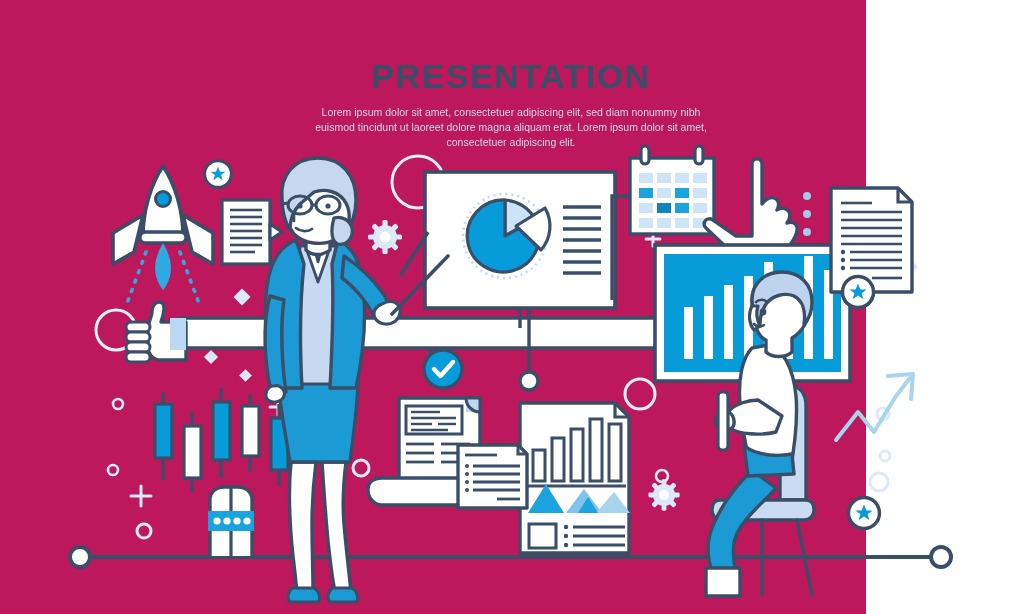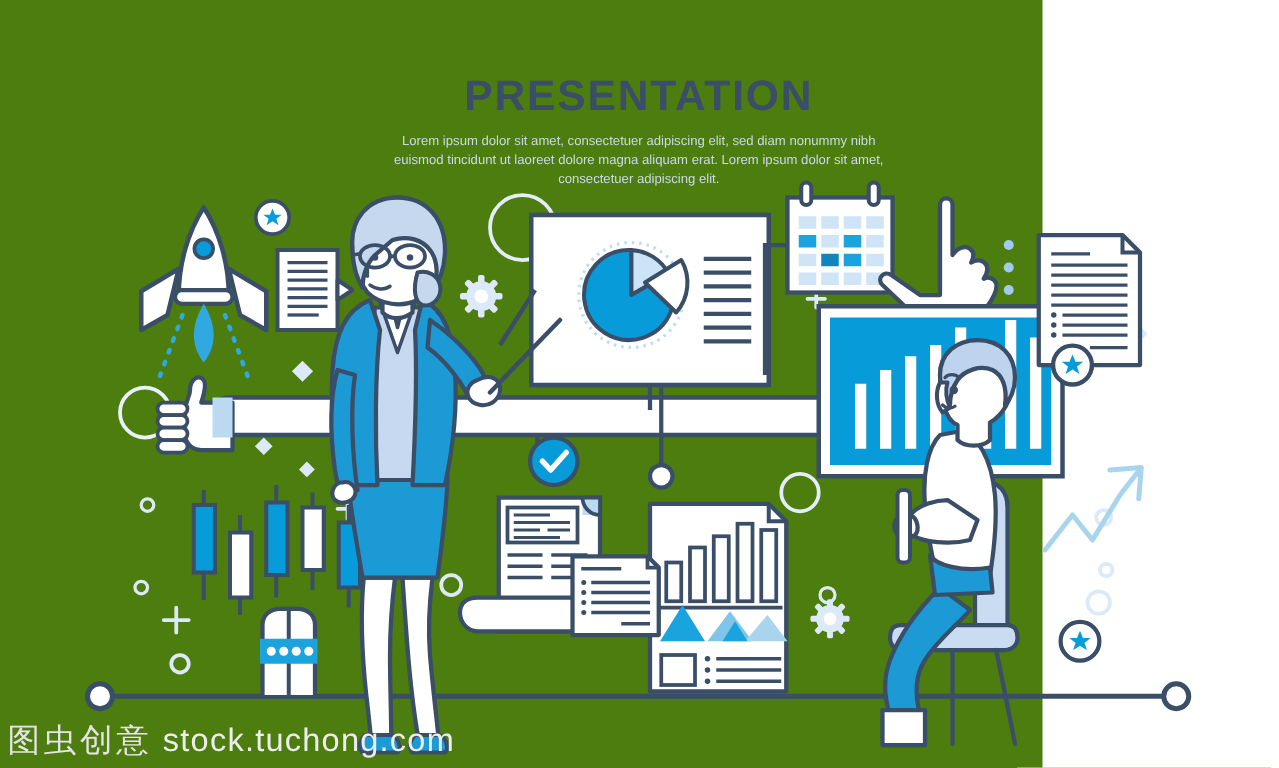--- a/index.html
+++ b/index.html
@@ -1,20 +1,20 @@
 <!DOCTYPE html>
 <html><head>
 <meta charset="utf-8">
 <style>
   html,body{margin:0;padding:0;background:#ffffff;}
   body{
     font-family:"Liberation Sans", sans-serif;
     width:1023px;height:614px;overflow:hidden;position:relative;
   }
-  #stage{position:relative;width:834px;height:614px;background:#4d7c0f;}
+  #stage{position:relative;width:834px;height:614px;background:#be185d;padding-left:32px;}
   #art{position:absolute;inset:0;}
 
   .txt-title{
     font-family:"Liberation Sans", sans-serif;
     font-weight:bold;font-size:34px;letter-spacing:1.5px;
     fill:#3A4E68;
   }
   .txt-sub{
     font-family:"Liberation Sans", sans-serif;
     font-size:10.5px;fill:#C9D9EA;
@@ -454,18 +454,14 @@
         <line x1="288" y1="203" x2="282" y2="204"></line>
       </g>
       <circle cx="300" cy="206" r="2.6" fill="#3A4E68"></circle>
       <circle cx="328" cy="206" r="2.6" fill="#3A4E68"></circle>
       <path d="M296,228 C301,232 308,232 312,229" fill="none" stroke="#3A4E68" stroke-width="2.8" stroke-linecap="round"></path>
       <path d="M294,215 L294,221" stroke="#3A4E68" stroke-width="2.6" stroke-linecap="round"></path>
     </g>
 
   </svg>
 
-  <div class="wm">
-    <span class="cn">图虫创意</span>
-    <span>stock.tuchong.com</span>
-  </div>
 
 </div>
 
 </body></html>

